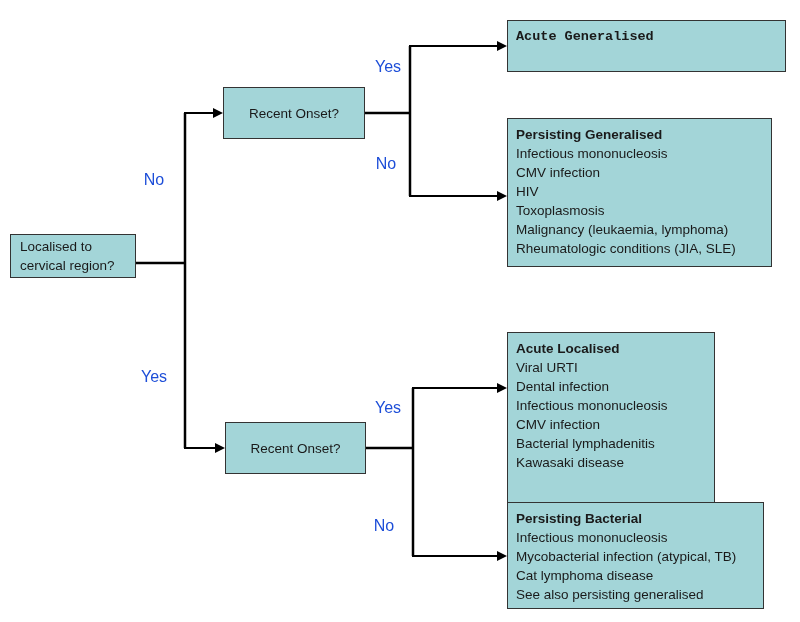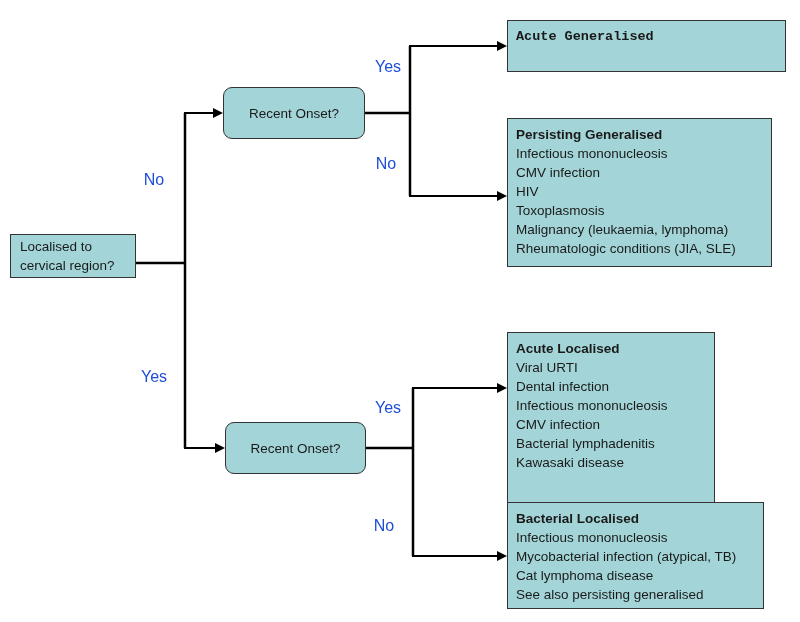--- a/index.html
+++ b/index.html
@@ -28,21 +28,20 @@
     border: 1.5px solid #333333;
     color: #1a1a1a;
     font-size: 13.5px;
     line-height: 19px;
   }
   .node.question-center {
     display: flex;
     align-items: center;
     justify-content: center;
     text-align: left;
-    border-radius: 9px;
   }
   .node.question-left {
     display: flex;
     align-items: center;
     padding: 4px 6px 4px 9px;
     text-align: left;
   }
   .node.list-box {
     padding: 6px 8px;
   }
@@ -119,21 +118,21 @@
     <div class="node-title">Acute Localised</div>
     <div class="node-line">Viral URTI</div>
     <div class="node-line">Dental infection</div>
     <div class="node-line">Infectious mononucleosis</div>
     <div class="node-line">CMV infection</div>
     <div class="node-line">Bacterial lymphadenitis</div>
     <div class="node-line">Kawasaki disease</div>
   </div>
 
   <div class="node list-box" style="left:507px; top:502px; width:257px; height:107px;">
-    <div class="node-title">Bacterial Localised</div>
+    <div class="node-title">Persisting Bacterial</div>
     <div class="node-line">Infectious mononucleosis</div>
     <div class="node-line">Mycobacterial infection (atypical, TB)</div>
     <div class="node-line">Cat lymphoma disease</div>
     <div class="node-line">See also persisting generalised</div>
   </div>
 
   <span class="edge-label" style="left:154px; top:180px;">No</span>
   <span class="edge-label" style="left:154px; top:377px;">Yes</span>
   <span class="edge-label" style="left:388px; top:67px;">Yes</span>
   <span class="edge-label" style="left:386px; top:164px;">No</span>

